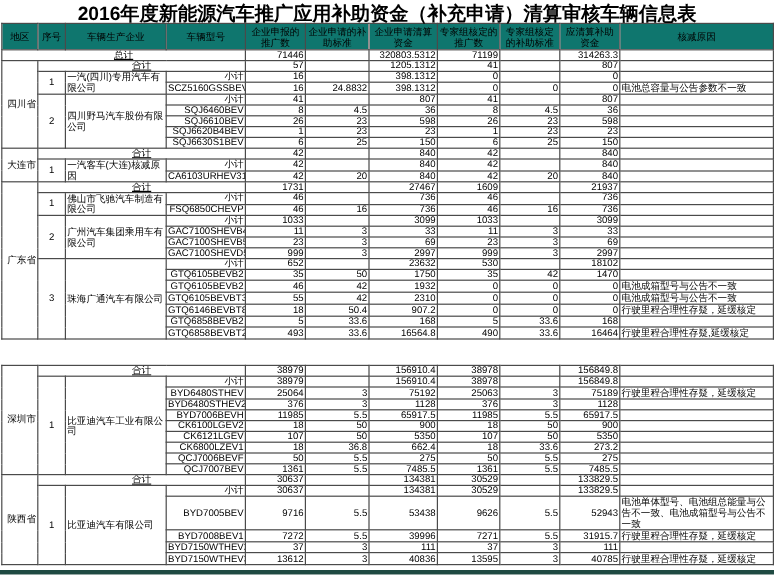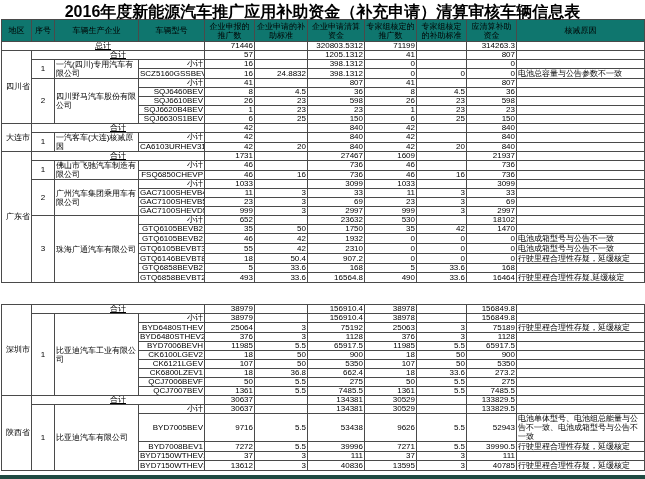--- a/index.html
+++ b/index.html
@@ -488,21 +488,21 @@
           <td class="num">52943</td>
           <td class="reason">电池单体型号、电池组总能量与公告不一致、电池成箱型号与公告不一致</td>
         </tr>
         <tr>
           <td class="model">BYD7008BEV1</td>
           <td class="num">7272</td>
           <td class="num">5.5</td>
           <td class="num">39996</td>
           <td class="num">7271</td>
           <td class="num">5.5</td>
-          <td class="num">39990.5</td>
+          <td class="num">31915.7</td>
           <td class="reason">行驶里程合理性存疑，延缓核定</td>
         </tr>
         <tr>
           <td class="model">BYD7150WTHEV2</td>
           <td class="num">37</td>
           <td class="num">3</td>
           <td class="num">111</td>
           <td class="num">37</td>
           <td class="num">3</td>
           <td class="num">111</td>

